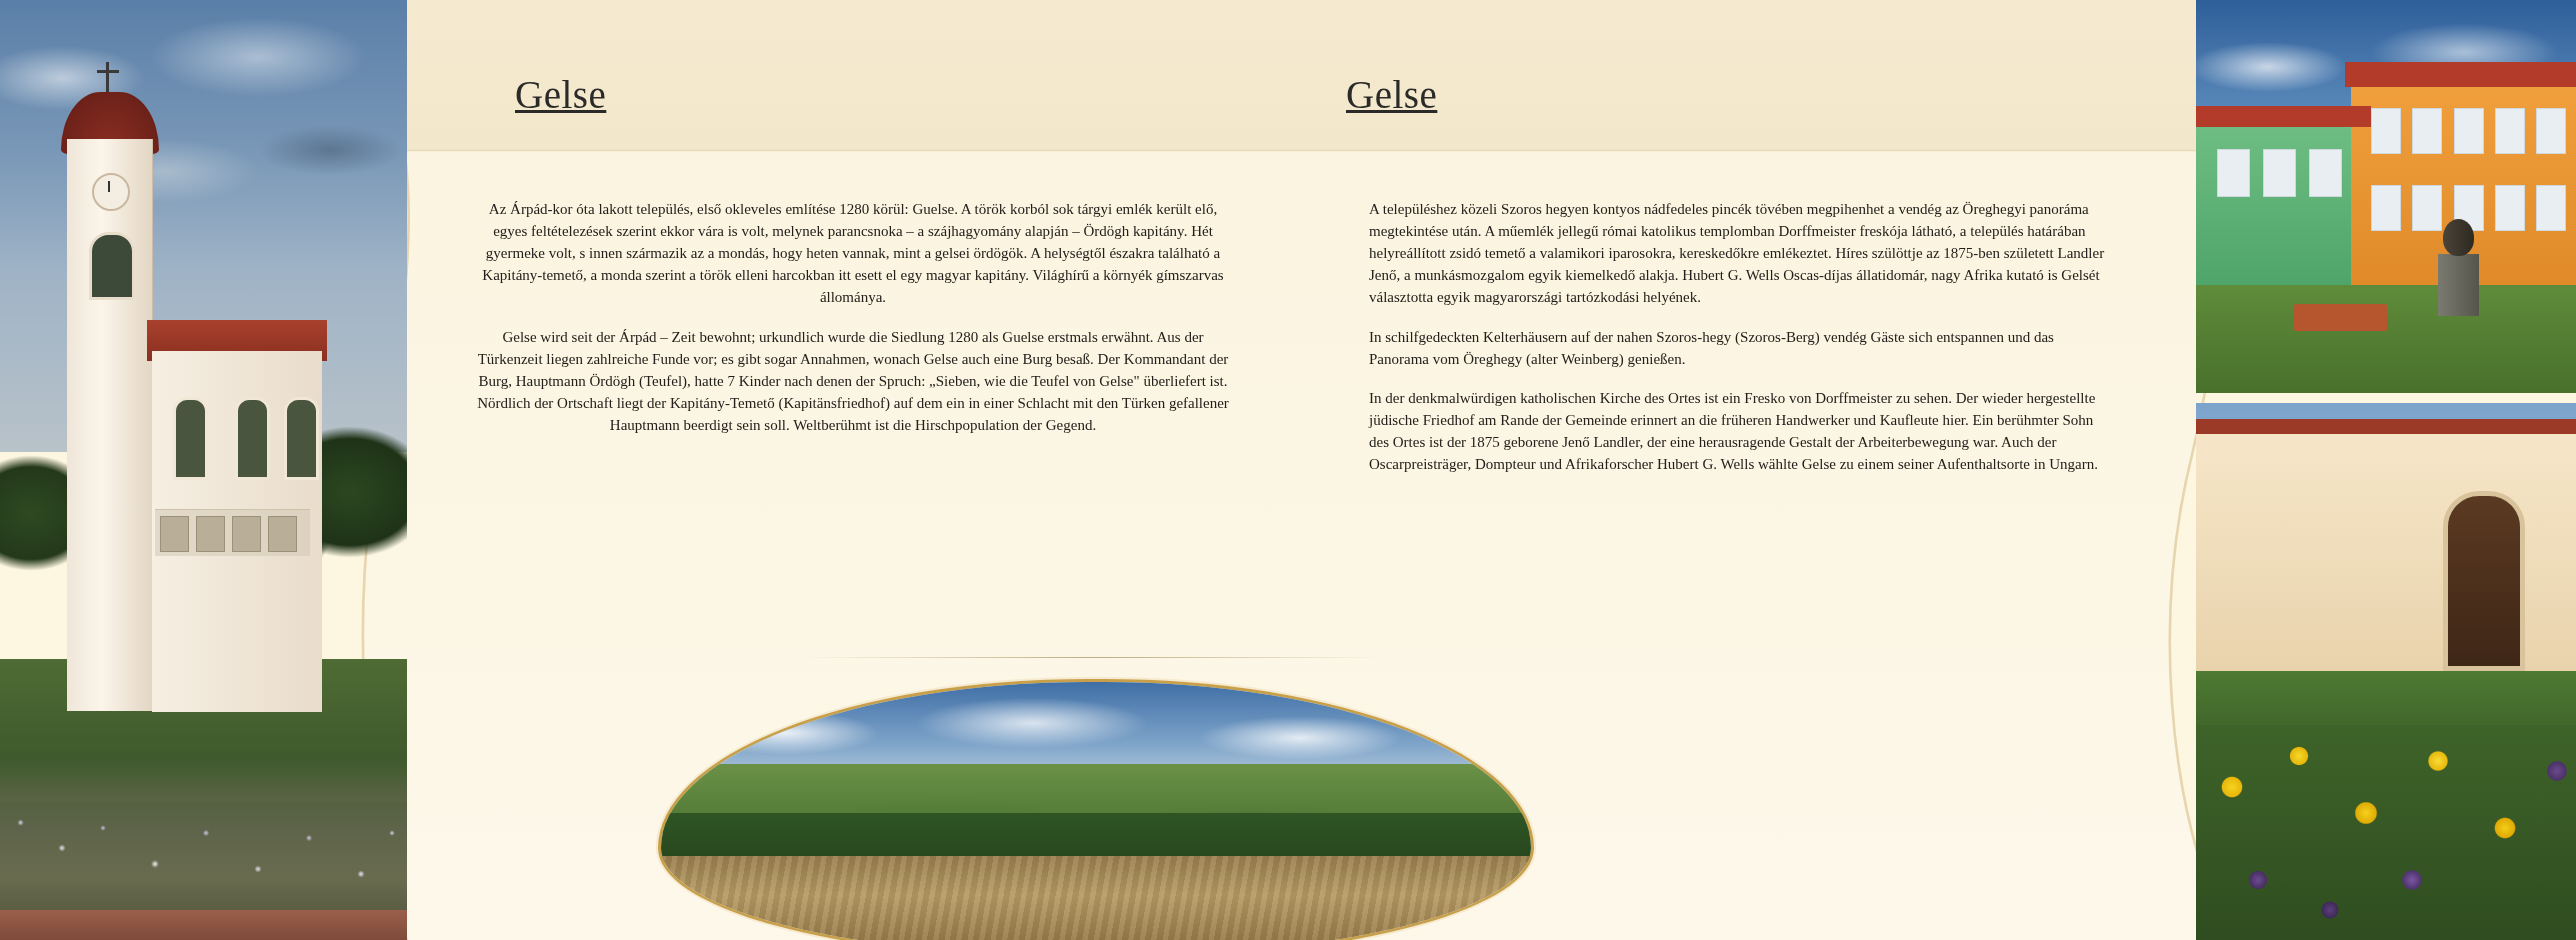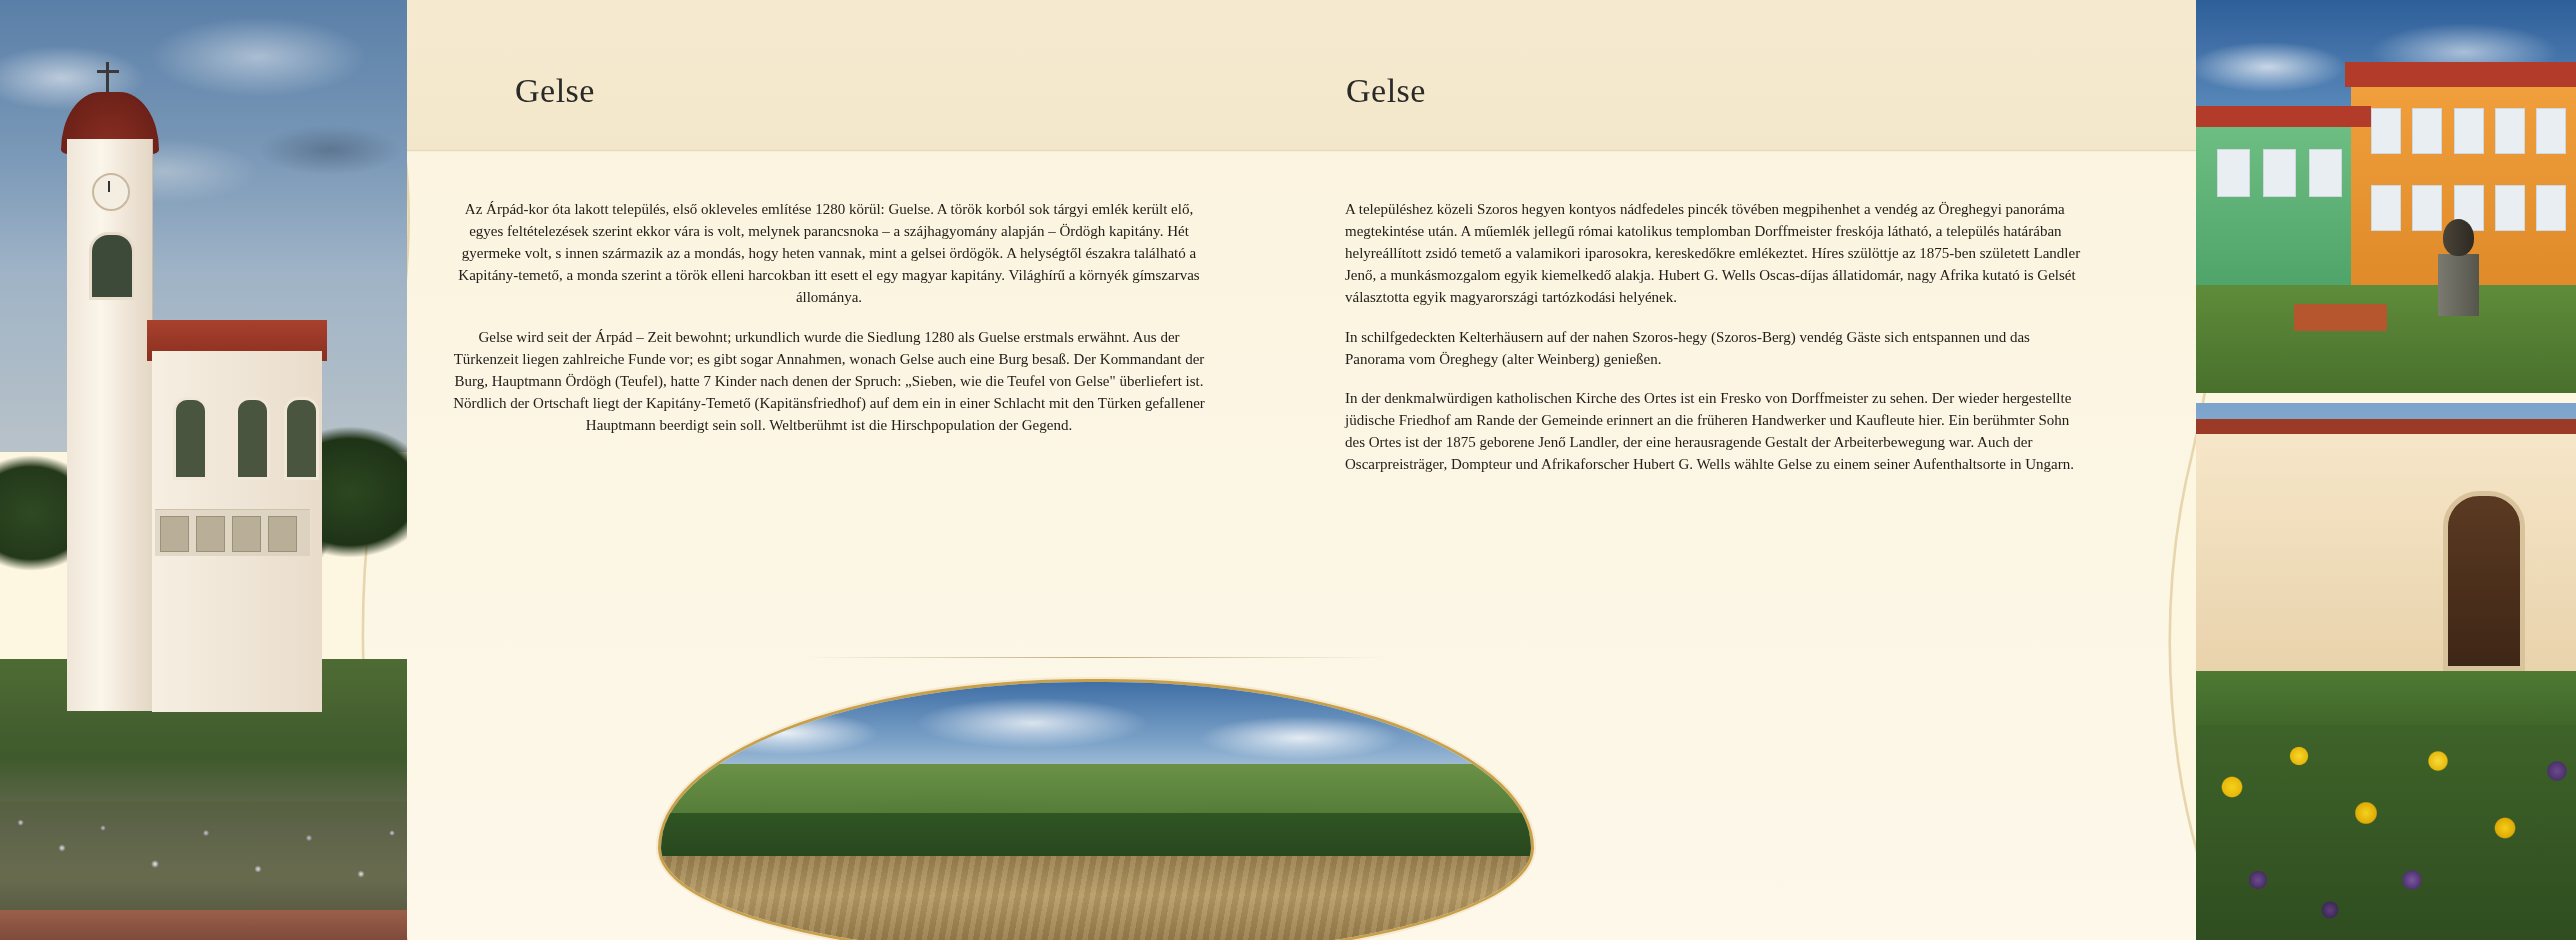--- a/index.html
+++ b/index.html
@@ -234,33 +234,35 @@
   }
   .center svg { position: absolute; left: 0; top: 0; }
 
   
   .content {
     position: absolute; left: 0; top: 0; width: 2588px; height: 941px;
     z-index: 6;
   }
   .title {
     position: absolute;
-    font-size: 34px;
+    font-size: 39px;
     color: #2a2a28;
     font-family: "Liberation Serif", serif;
     letter-spacing: 0.5px;
+    text-decoration: underline;
   }
   .title-hu { left: 515px; top: 72px; }
   .title-de { left: 1346px; top: 72px; }
 
   .col {
     position: absolute;
     font-size: 15px;
     line-height: 1.47;
     color: #23201c;
+    margin-left: 24px;
   }
   .col p { margin: 0 0 17.5px 0; }
   .col-left {
     left: 453px; top: 198px; width: 752px;
     text-align: center;
   }
   .col-left p { text-indent: 0; }
   .col-right {
     left: 1345px; top: 198px; width: 747px;
     text-align: left;

